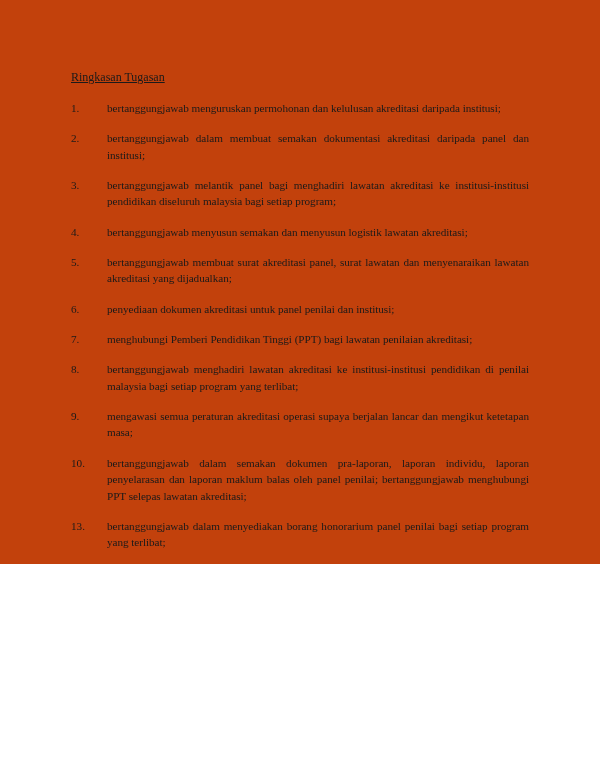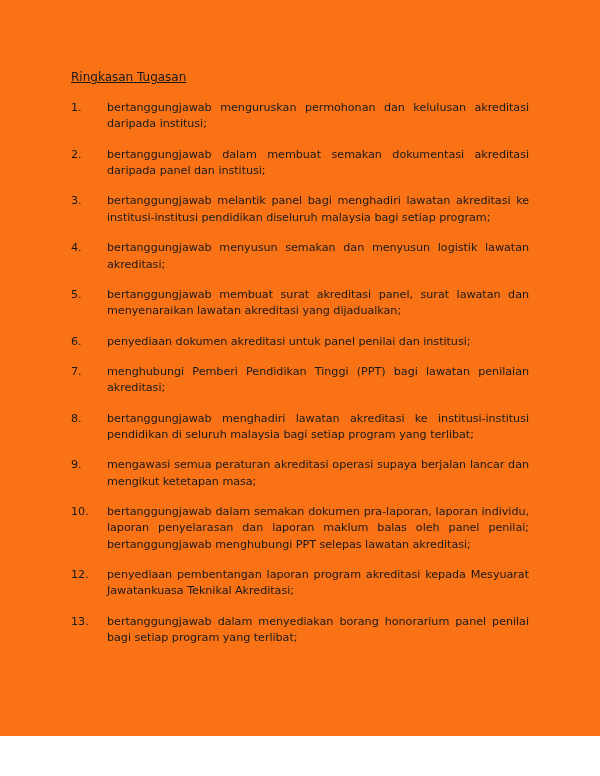--- a/index.html
+++ b/index.html
@@ -13,22 +13,23 @@
       overflow: hidden;
       position: relative;
       font-family: "DejaVu Sans", sans-serif;
       color: #1a1a1a;
     }
     .page {
       position: absolute;
       left: 0;
       top: 0;
       width: 600px;
-      height: 736px;
-      background: #f97316;
+      height: 564px;
+      background: #c2410c;
+      font-family: Liberation Serif, serif;
     }
     .heading {
       position: absolute;
       left: 71px;
       top: 70px;
       font-size: 12px;
       text-decoration: underline;
       letter-spacing: 0px;
     }
     .list {
@@ -88,32 +89,28 @@
     <li class="item">
       <span class="num">6.</span>
       <span class="text">penyediaan dokumen akreditasi untuk panel penilai dan institusi;</span>
     </li>
     <li class="item">
       <span class="num">7.</span>
       <span class="text">menghubungi Pemberi Pendidikan Tinggi (PPT) bagi lawatan penilaian akreditasi;</span>
     </li>
     <li class="item">
       <span class="num">8.</span>
-      <span class="text">bertanggungjawab menghadiri lawatan akreditasi ke institusi-institusi pendidikan di seluruh malaysia bagi setiap program yang terlibat;</span>
+      <span class="text">bertanggungjawab menghadiri lawatan akreditasi ke institusi-institusi pendidikan di penilai malaysia bagi setiap program yang terlibat;</span>
     </li>
     <li class="item">
       <span class="num">9.</span>
       <span class="text">mengawasi semua peraturan akreditasi operasi supaya berjalan lancar dan mengikut ketetapan masa;</span>
     </li>
     <li class="item">
       <span class="num">10.</span>
       <span class="text">bertanggungjawab dalam semakan dokumen pra-laporan, laporan individu, laporan penyelarasan dan laporan maklum balas oleh panel penilai; bertanggungjawab menghubungi PPT selepas lawatan akreditasi;</span>
     </li>
     <li class="item">
-      <span class="num">12.</span>
-      <span class="text">penyediaan pembentangan laporan program akreditasi kepada Mesyuarat Jawatankuasa Teknikal Akreditasi;</span>
-    </li>
-    <li class="item">
       <span class="num">13.</span>
       <span class="text">bertanggungjawab dalam menyediakan borang honorarium panel penilai bagi setiap program yang terlibat;</span>
     </li>
   </ol>
 </div>
 
 </body></html>

